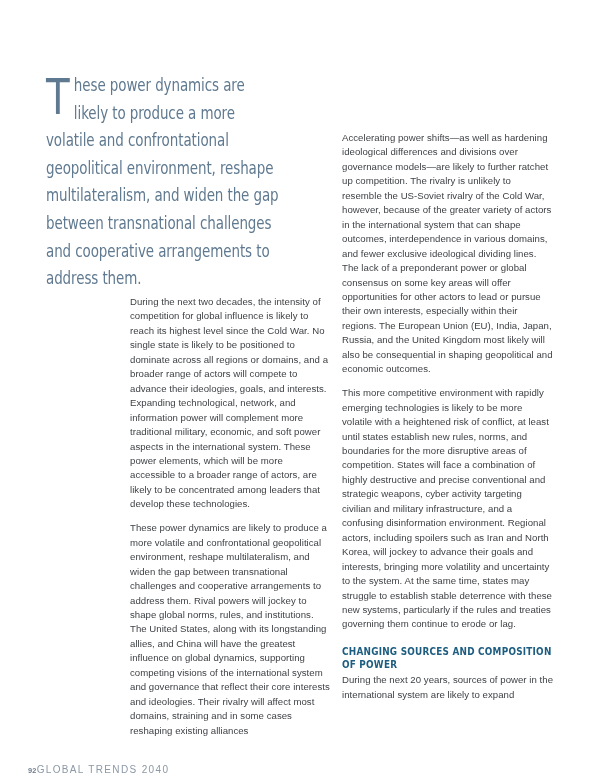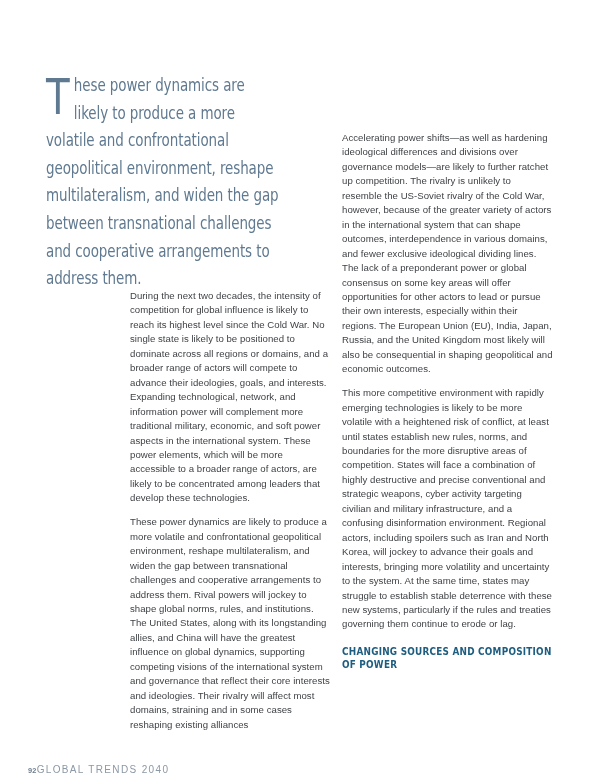--- a/index.html
+++ b/index.html
@@ -55,21 +55,21 @@
   
   .col {
     position: absolute;
     color: #3f4246;
     font-size: 9.6px;
     line-height: 14.45px;
     letter-spacing: 0.04px;
   }
   .col-left {
     left: 130px;
-    top: 289px;
+    top: 295px;
     width: 200px;
   }
   .col-right {
     left: 342px;
     top: 131px;
     width: 211px;
   }
   .col p {
     margin: 0 0 9.5px 0;
   }
@@ -134,20 +134,21 @@
 
   <div class="col col-left">
     <p>During the next two decades, the intensity of competition for global influence is likely to reach its highest level since the Cold War. No single state is likely to be positioned to dominate across all regions or domains, and a broader range of actors will compete to advance their ideologies, goals, and interests. Expanding technological, network, and information power will complement more traditional military, economic, and soft power aspects in the international system. These power elements, which will be more accessible to a broader range of actors, are likely to be concentrated among leaders that develop these technologies.</p>
     <p>These power dynamics are likely to produce a more volatile and confrontational geopolitical environment, reshape multilateralism, and widen the gap between transnational challenges and cooperative arrangements to address them. Rival powers will jockey to shape global norms, rules, and institutions. The United States, along with its longstanding allies, and China will have the greatest influence on global dynamics, supporting competing visions of the international system and governance that reflect their core interests and ideologies. Their rivalry will affect most domains, straining and in some cases reshaping existing alliances</p>
   </div>
 
   <div class="col col-right">
     <p>Accelerating power shifts—as well as hardening ideological differences and divisions over governance models—are likely to further ratchet up competition. The rivalry is unlikely to resemble the US-Soviet rivalry of the Cold War, however, because of the greater variety of actors in the international system that can shape outcomes, interdependence in various domains, and fewer exclusive ideological dividing lines. The lack of a preponderant power or global consensus on some key areas will offer opportunities for other actors to lead or pursue their own interests, especially within their regions. The European Union (EU), India, Japan, Russia, and the United Kingdom most likely will also be consequential in shaping geopolitical and economic outcomes.</p>
     <p>This more competitive environment with rapidly emerging technologies is likely to be more volatile with a heightened risk of conflict, at least until states establish new rules, norms, and boundaries for the more disruptive areas of competition. States will face a combination of highly destructive and precise conventional and strategic weapons, cyber activity targeting civilian and military infrastructure, and a confusing disinformation environment. Regional actors, including spoilers such as Iran and North Korea, will jockey to advance their goals and interests, bringing more volatility and uncertainty to the system. At the same time, states may struggle to establish stable deterrence with these new systems, particularly if the rules and treaties governing them continue to erode or lag.</p>
     <div class="section-head">CHANGING SOURCES AND COMPOSITION OF POWER</div>
+    <p>During the next 20 years, sources of power in the international system are likely to expand</p>
   </div>
 
   <div class="footer">
     <span class="pagenum">92</span>
     <span class="doctitle">GLOBAL TRENDS 2040</span>
   </div>
 
 </div>
 
 </body></html>

